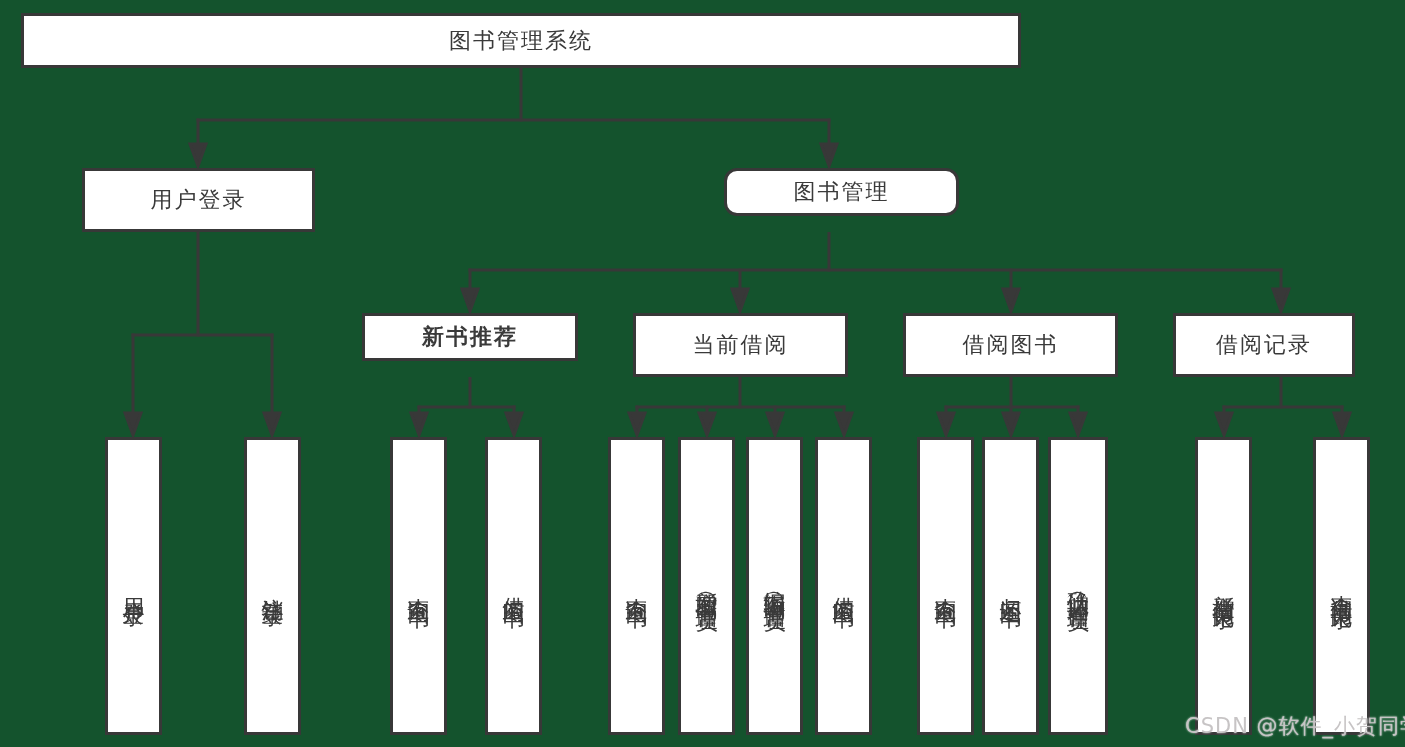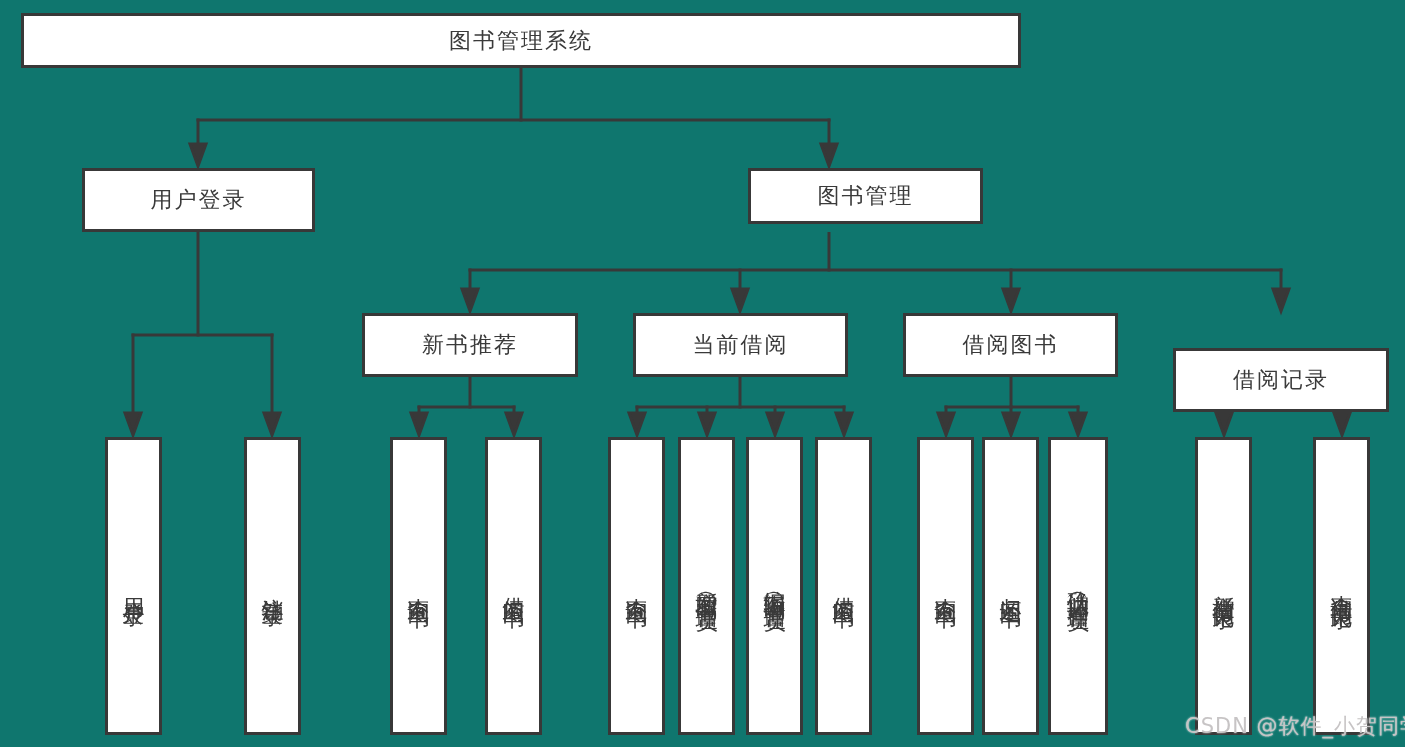--- a/index.html
+++ b/index.html
@@ -1,20 +1,20 @@
 <!DOCTYPE html>
 <html><head>
 <meta charset="utf-8">
 <style>
   html, body { margin: 0; padding: 0; background: #ffffff; }
   .canvas {
     position: relative;
     width: 1405px;
     height: 747px;
-    background: #0f766e;
+    background: #14532d;
     overflow: hidden;
     font-family: "DejaVu Sans", "Liberation Sans", sans-serif;
   }
   svg.wires {
     position: absolute;
     left: 0; top: 0;
     width: 1405px; height: 747px;
     z-index: 1;
   }
   .node {
@@ -124,26 +124,26 @@
       <line x1="1224" y1="405.5" x2="1224" y2="415"></line>
       <polygon points="1224,435 1216,413 1232,413"></polygon>
       <line x1="1342" y1="405.5" x2="1342" y2="415"></line>
       <polygon points="1342,435 1334,413 1350,413"></polygon>
     </g>
   </svg>
 
   <div class="node hnode" style="left:21px; top:13px; width:1000px; height:55px;">图书管理系统</div>
 
   <div class="node hnode" style="left:82px; top:168px; width:233px; height:64px;">用户登录</div>
-  <div class="node hnode" style="left:748px; top:168px; width:235px; height:56px;">图书管理</div>
+  <div class="node hnode" style="left:724px; top:168px; width:235px; height:48px;border-radius:13px;">图书管理</div>
 
-  <div class="node hnode" style="left:362px; top:313px; width:216px; height:64px;">新书推荐</div>
+  <div class="node hnode" style="left:362px; top:313px; width:216px; height:48px;font-weight:bold;">新书推荐</div>
   <div class="node hnode" style="left:633px; top:313px; width:215px; height:64px;">当前借阅</div>
   <div class="node hnode" style="left:903px; top:313px; width:215px; height:64px;">借阅图书</div>
-  <div class="node hnode" style="left:1173px; top:313px; width:216px; height:64px;margin-top:35px;">借阅记录</div>
+  <div class="node hnode" style="left:1173px; top:313px; width:182px; height:64px;">借阅记录</div>
 
   <div class="node vnode" style="left:105px;">
     <span class="vtext">用户登录</span>
   </div>
   <div class="node vnode" style="left:244px;">
     <span class="vtext">注销登录</span>
   </div>
 
   <div class="node vnode" style="left:390px;">
     <span class="vtext">查询图书</span>

